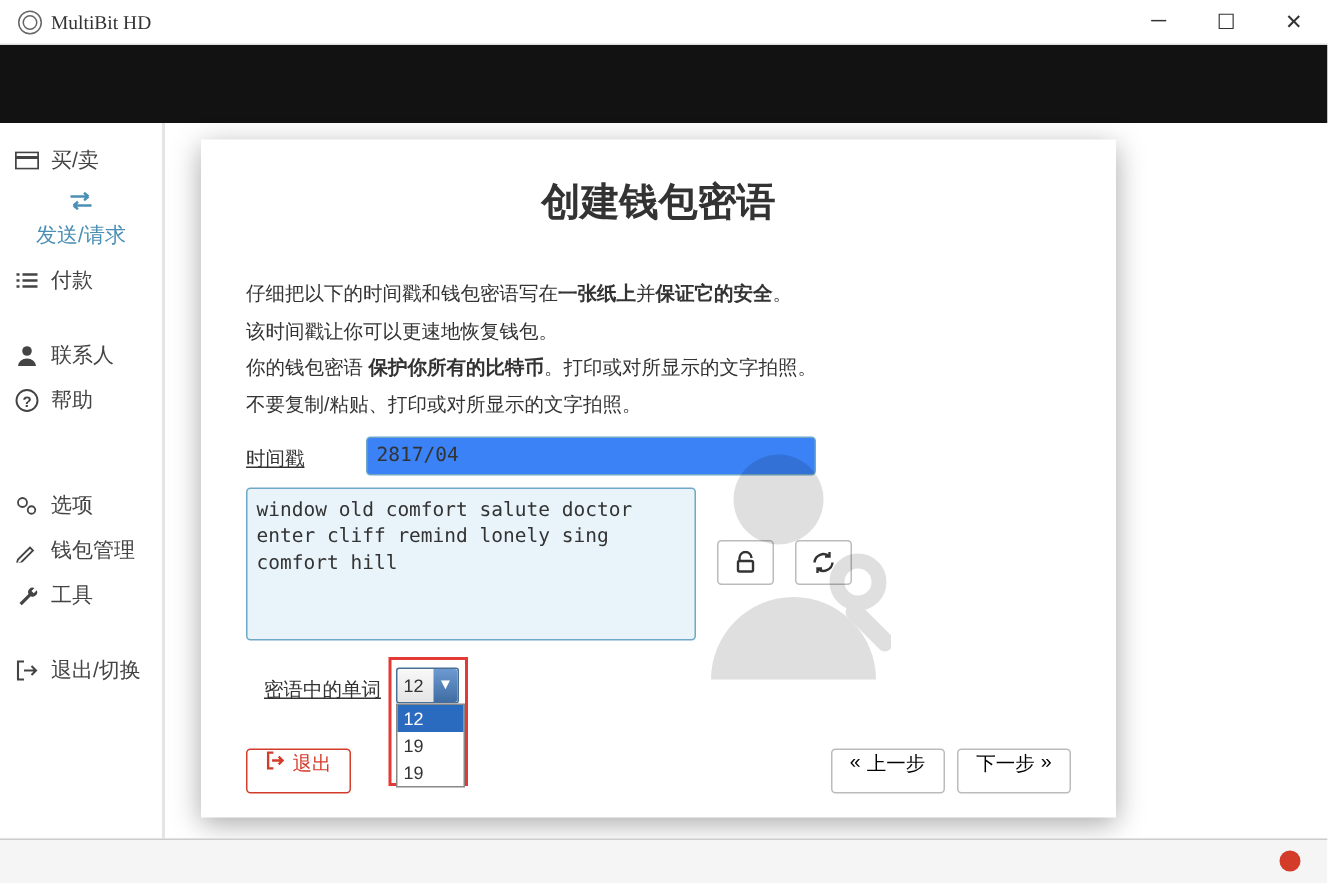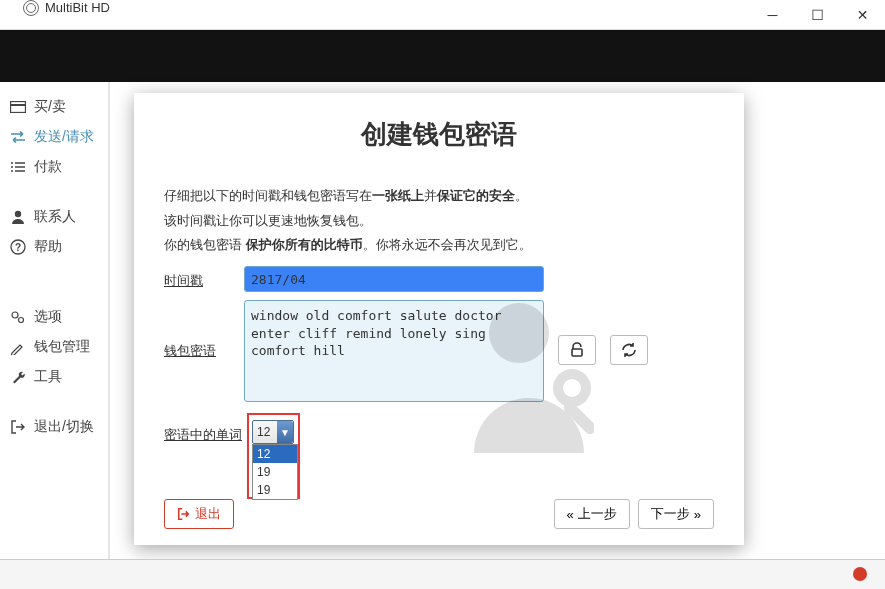--- a/index.html
+++ b/index.html
@@ -1,31 +1,31 @@
 <!DOCTYPE html>
 <html><head>
 <meta charset="utf-8">
 <style>
   * { box-sizing: border-box; margin: 0; padding: 0; }
   body { font-family: "Microsoft YaHei", Arial, sans-serif; font-size: 13px; color: #333; background: #fff; width: 885px; height: 589px; overflow: hidden; position: relative; }
   
-  .titlebar { height: 30px; background: #fff; border-bottom: 1px solid #ddd; display: flex; align-items: flex-start; padding-left: 23px; }
+  .titlebar { height: 30px; background: #fff; border-bottom: 1px solid #ddd; display: flex; align-items: center; padding-left: 12px; font-family: Liberation Serif, serif; }
   .titlebar .app-icon { width: 16px; height: 16px; border-radius: 50%; border: 1.5px solid #666; margin-right: 6px; position: relative; }
   .titlebar .app-icon::after { content:""; position:absolute; width:8px; height:8px; border:1px solid #666; border-radius:50%; left:2px; top:2px; }
   .titlebar .title { color: #333; font-size: 13px; }
   .win-controls { margin-left: auto; display: flex; }
   .win-controls div { width: 45px; height: 30px; display: flex; align-items: center; justify-content: center; font-size: 14px; color: #333; }
   
   .top-band { height: 52px; background: #121212; }
   
   .main-area { display: flex; height: calc(100% - 82px - 30px); }
   
   .sidebar { width: 108px; padding: 10px 0; color: #444; position: relative; }
   .sidebar-item { display: flex; align-items: center; padding: 6px 10px; font-size: 14px; color: #444; gap: 8px; }
-  .sidebar-item.active { color: #4a8fb5; }
+  .sidebar-item.active { color: #4a8fb5; flex-direction: column; }
   .sidebar-item .icon { width: 16px; display: inline-flex; justify-content: center; }
   .sidebar-gap { height: 20px; }
   .sidebar-gap-lg { height: 40px; }
   
   .content { flex: 1; background: #fff; position: relative; }
   
   .modal { position: absolute; left: 134px; top: 93px; width: 610px; height: 452px; background: #fff; box-shadow: 0 4px 18px rgba(0,0,0,0.35); padding: 24px 30px 20px 30px; }
   
   .modal h1 { text-align: center; font-size: 26px; font-weight: bold; color: #333; margin-bottom: 32px; }
   
@@ -44,21 +44,21 @@
   
   .select-wrap { position: relative; width: 32px; }
   .select-btn { width: 42px; height: 24px; border: 1px solid #4a6f95; background: linear-gradient(#f8f8f8,#e5e5e5); border-radius: 2px; display: flex; align-items: center; font-size: 12px; padding-left: 4px; }
   .select-btn .caret { width: 16px; height: 22px; background: linear-gradient(#6d9bd1,#3f6da3); margin-left: auto; border-radius: 0 2px 2px 0; display: flex; align-items: center; justify-content: center; color: #fff; font-size: 10px; }
   .dropdown { position: absolute; top: 24px; left: 0; width: 46px; border: 1px solid #888; background: #fff; z-index: 5; }
   .dropdown-item { padding: 2px 4px; font-size: 12px; }
   .dropdown-item.sel { background: #2b6bbf; color: #fff; }
   .highlight-box { position: absolute; border: 2px solid #e53935; pointer-events: none; }
   
   .modal-footer { position: absolute; bottom: 16px; left: 30px; right: 30px; display: flex; align-items: center; }
-  .btn { height: 30px; border: 1px solid #bbb; background: #fff; border-radius: 3px; padding: 0 12px; font-size: 13px; display: inline-flex; align-items: center; gap: 4px; }
+  .btn { height: 30px; border: 1px solid #bbb; background: #fff; border-radius: 3px; padding: 0 12px; font-size: 13px; display: inline-flex; gap: 4px; }
   .btn-exit { border-color: #d43c2a; color: #d43c2a; }
   .footer-right { margin-left: auto; display: flex; gap: 8px; }
   
   .status-bar { position: absolute; bottom: 0; left: 0; right: 0; height: 30px; background: #f5f5f5; border-top: 1px solid #ccc; }
   .sidebar-border { position:absolute; left:0; top:0; bottom:0; width:2px; background:#e5e5e5; }
   .status-dot { position: absolute; right: 18px; bottom: 8px; width: 14px; height: 14px; border-radius: 50%; background: #d43c2a; }
 </style>
 </head>
 <body>
 
@@ -171,46 +171,46 @@
   </svg>
 
   <h1>创建钱包密语</h1>
 
   <div class="instructions">
     <div>
       <span>仔细把以下的时间戳和钱包密语写在</span><b>一张纸上</b><span>并</span><b>保证它的安全</b><span>。</span>
     </div>
     <div>该时间戳让你可以更速地恢复钱包。</div>
     <div>
-      <span>你的钱包密语 </span><b>保护你所有的比特币</b><span>。你将永远不会再次见到它。</span>
-    </div>
+      <span>你的钱包密语 </span><b>保护你所有的比特币</b><span>。打印或对所显示的文字拍照。</span>
+    </div>
+    <div>不要复制/粘贴、打印或对所显示的文字拍照。</div>
   </div>
 
   <div class="field-row">
     <div class="field-label">时间戳</div>
     <input class="text-input" readonly="" value="2817/04" style="">
   </div>
 
   <div class="field-row">
-    <div class="field-label" style="padding-top:42px">钱包密语</div>
     <textarea class="textarea" readonly="" style="">window old comfort salute doctor enter cliff remind lonely sing comfort hill</textarea>
     <button class="icon-btn">
       <svg viewBox="0 0 16 16">
           <path d="M4 7 v-2 a4 4 0 0 1 8 0" fill="none" stroke="#333" stroke-width="1.6"></path>
           <rect x="3" y="7" width="10" height="7" rx="1" fill="none" stroke="#333" stroke-width="1.6"></rect>
         </svg>
     </button>
     <button class="icon-btn">
       <svg viewBox="0 0 16 16">
           <path d="M2 8 a6 6 0 0 1 10 -4 M14 8 a6 6 0 0 1 -10 4 M12 1 v3 h-3 M4 15 v-3 h3" fill="none" stroke="#333" stroke-width="1.6"></path>
         </svg>
     </button>
   </div>
 
-  <div class="field-row" style="margin-top:18px; position: relative;">
+  <div class="field-row" style="margin-top:18px; position: relative; margin-left: 12px;">
     <div class="field-label" style="width:78px">密语中的单词</div>
     <div class="select-wrap">
       <div class="select-btn">
         <span>12</span>
         <span class="caret">▼</span>
       </div>
       <div class="dropdown">
         <div class="dropdown-item sel">12</div>
         <div class="dropdown-item">19</div>
         <div class="dropdown-item">19</div>

